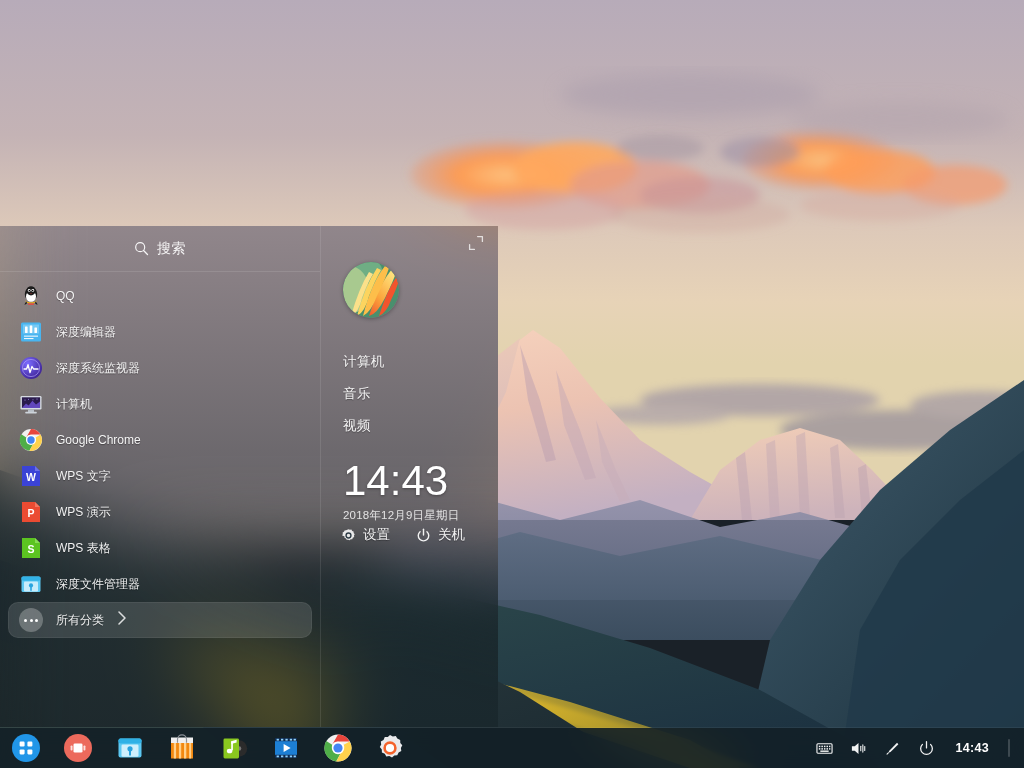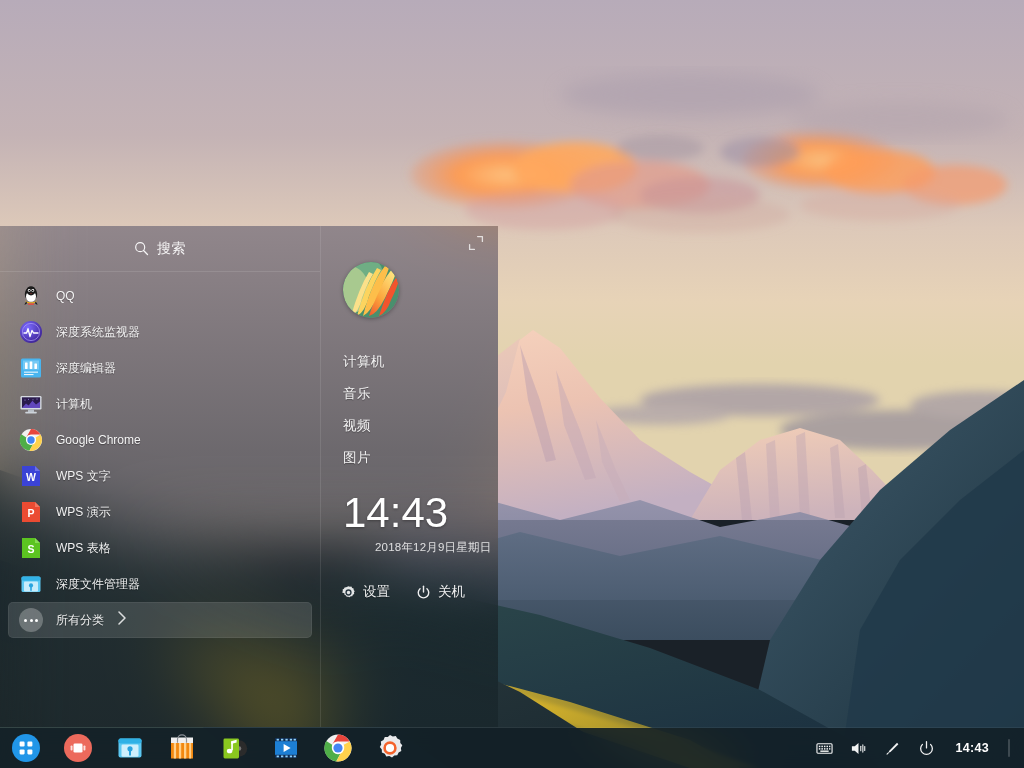--- a/index.html
+++ b/index.html
@@ -71,20 +71,21 @@
   .approw .ico{ width:24px; height:24px; flex:0 0 24px; display:block; }
   .approw .lbl{
     color:rgba(255,255,255,0.93); font-size:12px;
     white-space:nowrap; overflow:hidden; text-overflow:ellipsis;
     text-shadow:0 1px 1px rgba(0,0,0,.35);
     text-align:center;
   }
   .approw.selected{
     background:rgba(255,255,255,0.13);
     box-shadow:inset 0 0 0 1px rgba(255,255,255,0.06);
+    border-radius:10px;
   }
   .approw .chev{ margin-left:auto; width:10px; height:16px; opacity:.82; }
   .cat-dots{
     width:24px; height:24px; border-radius:50%;
     background:rgba(255,255,255,0.26);
     display:flex; align-items:center; justify-content:center; gap:2.5px;
   }
   .cat-dots i{ width:3px;height:3px;border-radius:50%;background:#fff;display:block; }
 
   
@@ -103,25 +104,25 @@
     line-height:32px; cursor:pointer; letter-spacing:.4px;
     text-shadow:0 1px 1px rgba(0,0,0,.35);
   }
 
   .clockwrap{ margin-top:16px; padding-left:22px; }
   .clock{
     color:#ffffff; font-size:42px; line-height:46px; font-weight:300;
     letter-spacing:0px; text-shadow:0 1px 3px rgba(0,0,0,.35);
   }
   .datetext{
-    color:rgba(255,255,255,0.82); font-size:11.5px; margin-top:4px; letter-spacing:.2px;margin-left:32px;
+    color:rgba(255,255,255,0.82); font-size:11.5px; margin-top:4px; letter-spacing:.2px;
   }
 
   .powerrow{
-    margin-top:28px; padding-left:20px; display:flex; align-items:center; gap:26px;
+    margin-top:3px; padding-left:20px; display:flex; align-items:center; gap:26px;
   }
   .pbtn{ display:flex; align-items:center; gap:7px; cursor:pointer; }
   .pbtn svg{ display:block; width:15px; height:15px; opacity:.92; }
   .pbtn span{ color:rgba(255,255,255,0.93); font-size:13.5px; text-shadow:0 1px 1px rgba(0,0,0,.35); }
 
   
   #dock{
     position:absolute; left:0; bottom:0; width:1024px; height:40px;
     background:rgba(18,30,37,0.86);
     backdrop-filter:blur(20px); -webkit-backdrop-filter:blur(20px);
@@ -331,51 +332,51 @@
             <path d="M16.6 17.6 q1.6 1.8 2 3.2 q-1.6 -.4 -2.6 -1.6Z" fill="#1b1b1b"></path>
             <path d="M9 19.4 h6 v1.4 h-6Z" fill="#e8473f"></path>
           </svg>
         </span>
         <span class="lbl">QQ</span>
       </div>
 
       <div class="approw">
         <span>
           <svg class="ico" viewBox="0 0 24 24" xmlns="http://www.w3.org/2000/svg">
-            <defs>
-                <radialGradient id="smg" cx=".35" cy=".3" r=".8">
-              <stop offset="0" stop-color="#7b6bff"></stop>
-                  <stop offset="1" stop-color="#3a1f8f"></stop>
-            </radialGradient>
-              </defs>
-            <circle cx="12" cy="12" r="11" fill="url(#smg)"></circle>
-            <circle cx="12" cy="12" r="8.6" fill="none" stroke="#b8aaff" stroke-width="1" opacity=".6"></circle>
-            <polyline points="5,13 7.6,13 9,8.6 11,16.5 13,10.5 14.6,13 19,13" fill="none" stroke="#ffffff" stroke-width="1.35" stroke-linejoin="round" stroke-linecap="round"></polyline>
-          </svg>
-        </span>
-        <span class="lbl">深度系统监视器</span>
-      </div>
-
-      <div class="approw">
-        <span>
-          <svg class="ico" viewBox="0 0 24 24" xmlns="http://www.w3.org/2000/svg">
             <rect x="2" y="2.5" width="20" height="19" rx="1.5" fill="#49b5f0"></rect>
             <rect x="4" y="4.5" width="16" height="9" fill="#9ad9f7" opacity=".55"></rect>
             <g fill="#ffffff">
               <rect x="6" y="6.5" width="2.6" height="6.5" rx=".4"></rect>
               <rect x="10.7" y="5.5" width="2.6" height="7.5" rx=".4"></rect>
               <rect x="15.4" y="7.5" width="2.6" height="5.5" rx=".4"></rect>
             </g>
             <g fill="#ffffff" opacity=".9">
               <rect x="5" y="15.6" width="14" height="1.1"></rect>
               <rect x="5" y="18" width="9.5" height="1.1"></rect>
             </g>
           </svg>
         </span>
         <span class="lbl">深度编辑器</span>
+      </div>
+
+      <div class="approw">
+        <span>
+          <svg class="ico" viewBox="0 0 24 24" xmlns="http://www.w3.org/2000/svg">
+            <defs>
+                <radialGradient id="smg" cx=".35" cy=".3" r=".8">
+              <stop offset="0" stop-color="#7b6bff"></stop>
+                  <stop offset="1" stop-color="#3a1f8f"></stop>
+            </radialGradient>
+              </defs>
+            <circle cx="12" cy="12" r="11" fill="url(#smg)"></circle>
+            <circle cx="12" cy="12" r="8.6" fill="none" stroke="#b8aaff" stroke-width="1" opacity=".6"></circle>
+            <polyline points="5,13 7.6,13 9,8.6 11,16.5 13,10.5 14.6,13 19,13" fill="none" stroke="#ffffff" stroke-width="1.35" stroke-linejoin="round" stroke-linecap="round"></polyline>
+          </svg>
+        </span>
+        <span class="lbl">深度系统监视器</span>
       </div>
 
 
       <div class="approw">
         <span>
           <svg class="ico" viewBox="0 0 24 24" xmlns="http://www.w3.org/2000/svg">
             <rect x="1.5" y="4" width="21" height="13.5" rx="1.2" fill="#d6dbe2"></rect>
             <rect x="2.9" y="5.3" width="18.2" height="10.6" fill="#2a1b4d"></rect>
             <path d="M3 15.9 L7 11.5 L9.6 13.6 L13.4 8.8 L17 12.6 L21 9.6 L21 15.9Z" fill="#6b4fd0" opacity=".85"></path>
             <g fill="#b6a8ff" opacity=".9">
@@ -504,21 +505,20 @@
             <path d="M54 14 Q44 28 36 54 Q44 50 48 38 Q54 26 56 18Z" fill="#f2542d"></path>
           </g>
         </g>
       </svg>
     </div>
 
     <div class="shortcuts">
       <span class="scut">计算机</span>
       <span class="scut">音乐</span>
       <span class="scut">视频</span>
-      <span class="scut">图片</span>
     </div>
 
     <div class="clockwrap">
       <div class="clock">14:43</div>
       <div class="datetext">2018年12月9日星期日</div>
     </div>
 
     <div class="powerrow">
       <div class="pbtn">
         <span>

